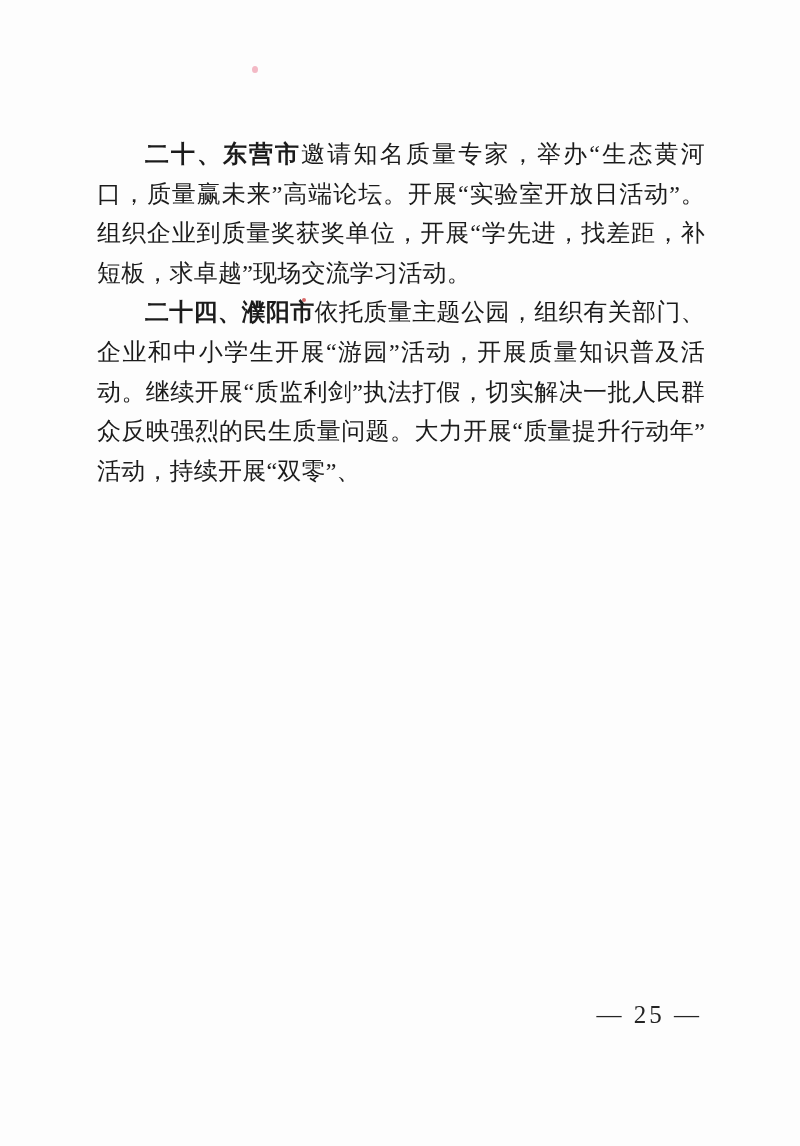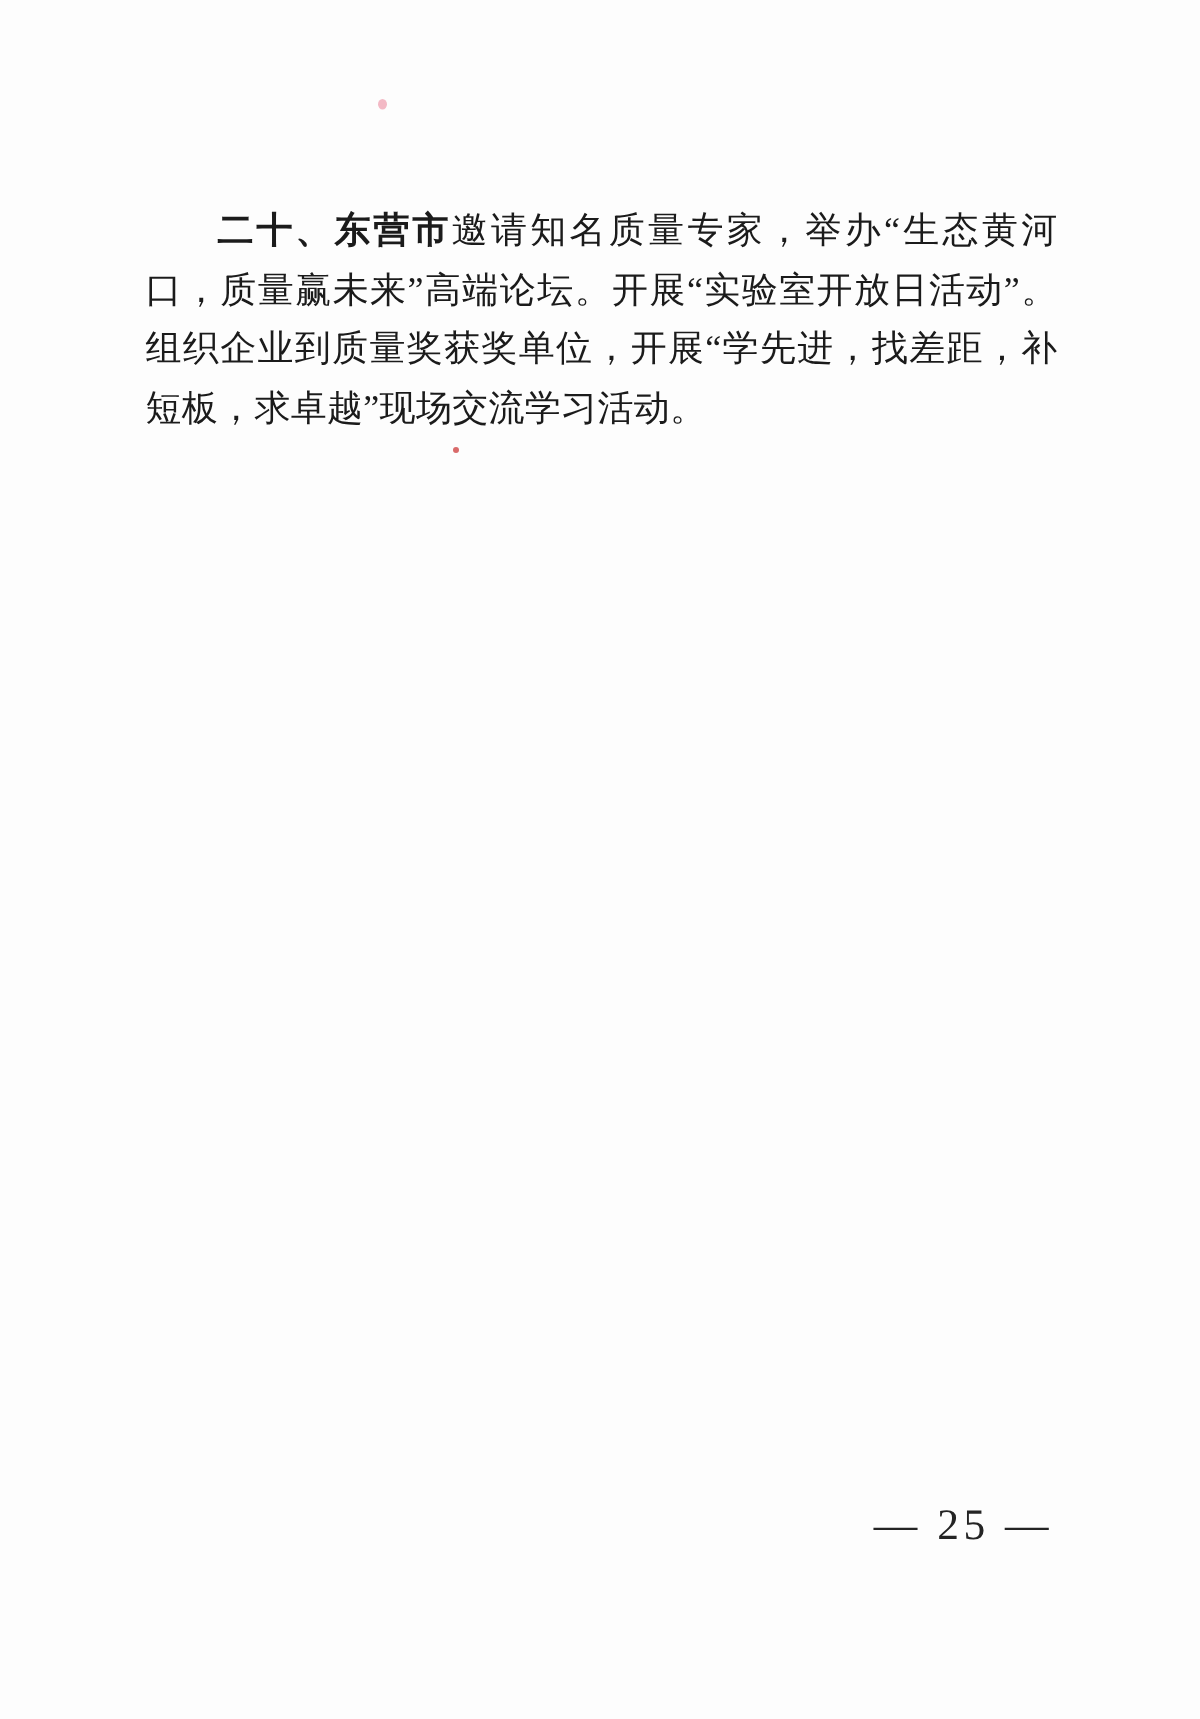--- a/index.html
+++ b/index.html
@@ -34,21 +34,21 @@
     text-indent: 2em;
   }
   .lead {
     font-weight: 700;
     letter-spacing: 0;
   }
   .pagenum {
     position: absolute;
     top: 1001px;
     right: 98px;
-    font-size: 29px;
+    font-size: 25px;
     letter-spacing: 3px;
     color: #242424;
     white-space: nowrap;
   }
   .speck {
     position: absolute;
     border-radius: 50%;
   }
   .speck-pink {
     left: 252px;
@@ -66,17 +66,18 @@
 </head>
 <body>
 
 <div class="page" style="background: rgb(253, 253, 253); color: rgb(27, 27, 27);">
 
   <div class="speck speck-pink" style="background: rgb(243, 185, 197);"></div>
   <div class="speck speck-red" style="background: rgb(217, 106, 106);"></div>
 
   <div class="content">
     <p class="para"><span class="lead">二十、东营市</span><span>邀请知名质量专家，举办“生态黄河口，质量赢未来”高端论坛。开展“实验室开放日活动”。组织企业到质量奖获奖单位，开展“学先进，找差距，补短板，求卓越”现场交流学习活动。</span></p>
+    <p class="para"><span class="lead">二十四、濮阳市</span><span>依托质量主题公园，组织有关部门、企业和中小学生开展“游园”活动，开展质量知识普及活动。继续开展“质监利剑”执法打假，切实解决一批人民群众反映强烈的民生质量问题。大力开展“质量提升行动年”活动，持续开展“双零”、</span></p>
   </div>
 
   <div class="pagenum">— 25 —</div>
 
 </div>
 
 </body></html>

